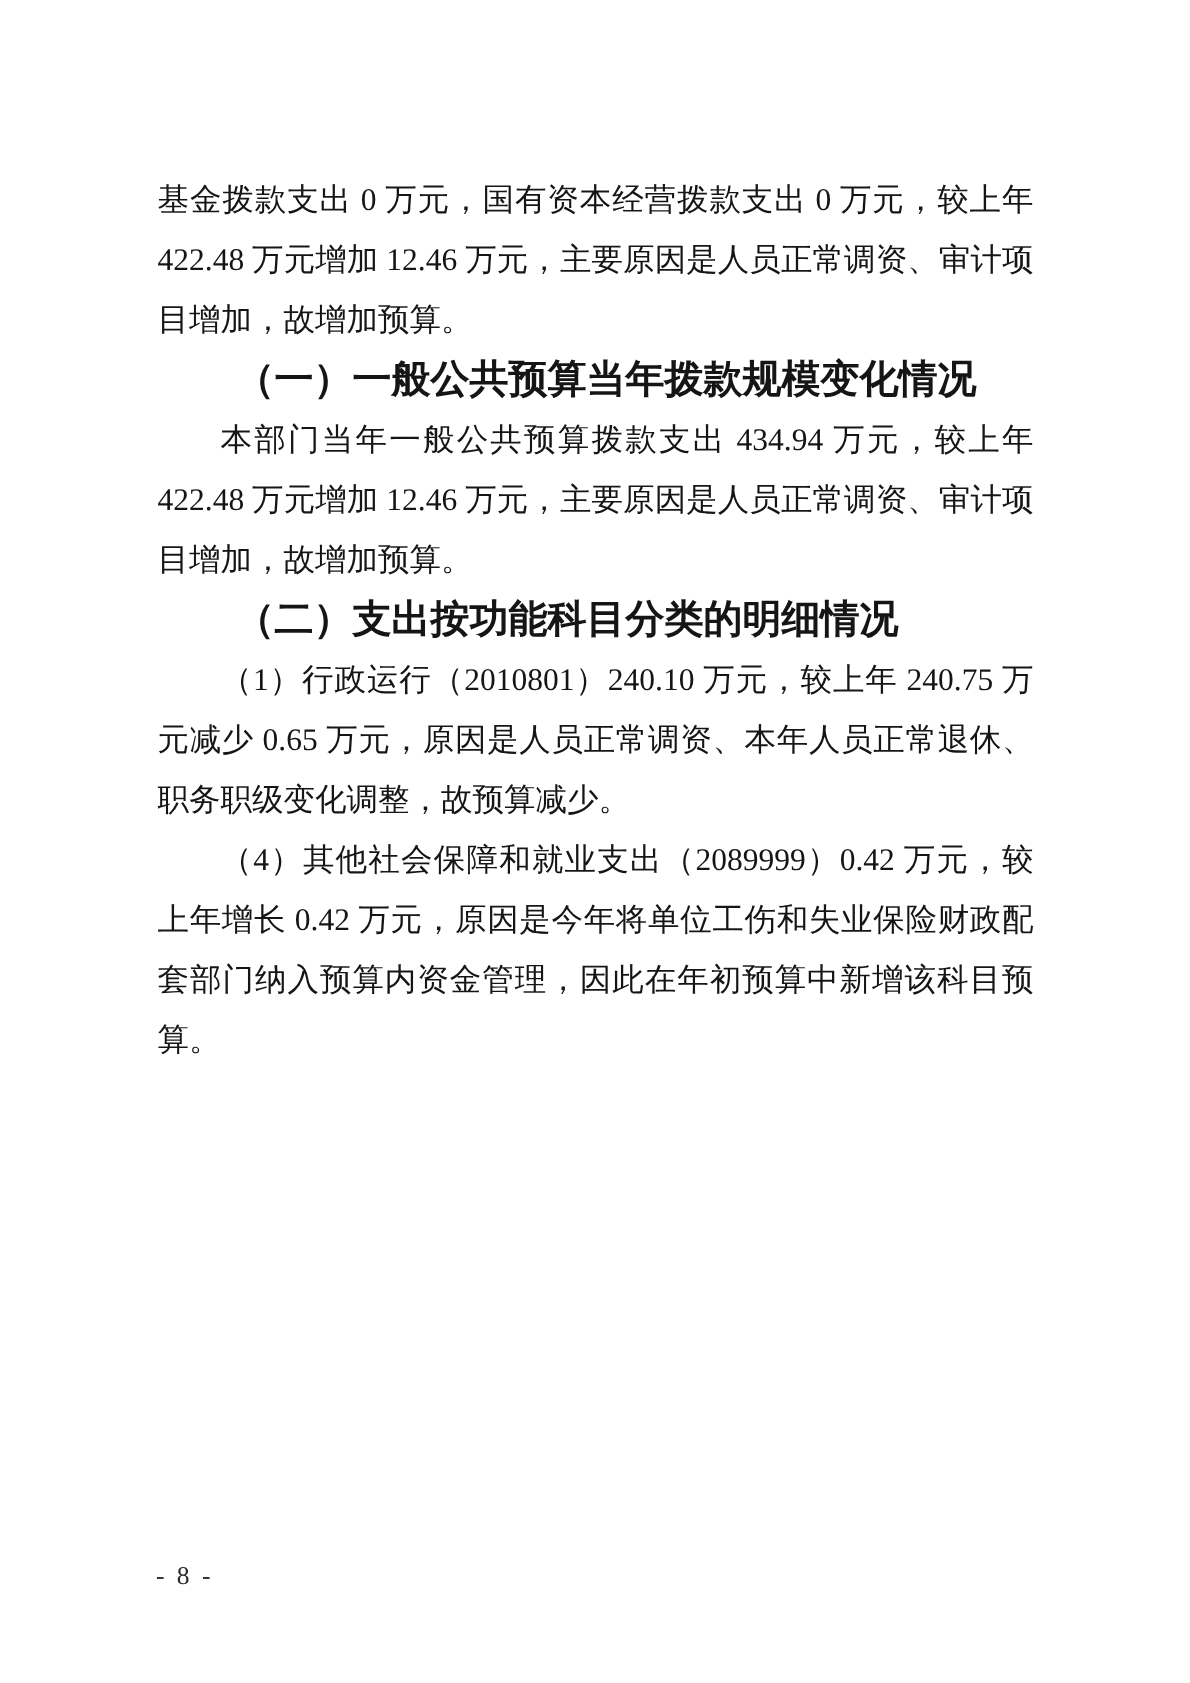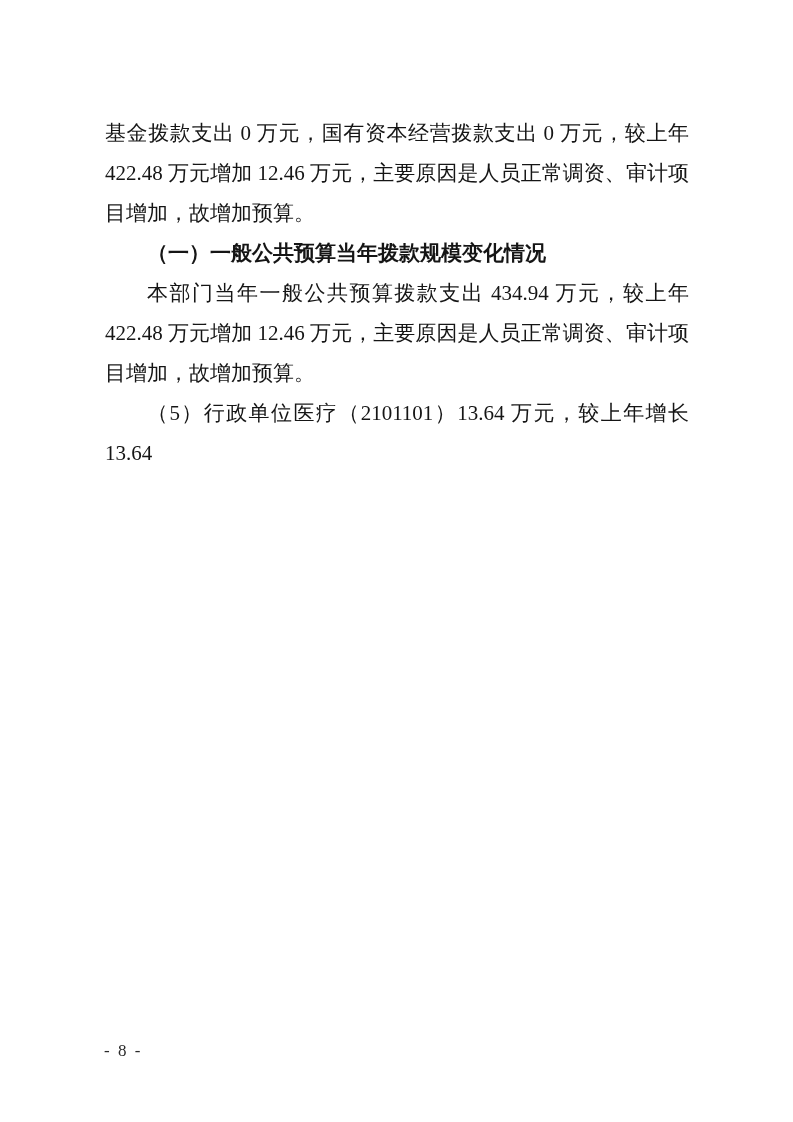--- a/index.html
+++ b/index.html
@@ -36,21 +36,21 @@
     margin: 0;
     font-size: 21px;
     line-height: 40px;
     font-weight: 700;
     font-family: "Liberation Sans", "DejaVu Sans", sans-serif;
     text-indent: 2em;
     text-align: left;
   }
   .heading-kai {
     margin: 0;
-    font-size: 21px;
+    font-size: 26px;
     line-height: 40px;
     font-weight: 700;
     text-indent: 2em;
     text-align: left;
   }
   .page-number {
     position: absolute;
     left: 104px;
     top: 1040px;
     font-size: 17px;
@@ -60,16 +60,18 @@
   }
 </style>
 </head>
 <body>
 
 <div class="page">
   <div class="content">
     <p class="para">基金拨款支出 0 万元，国有资本经营拨款支出 0 万元，较上年 422.48 万元增加 12.46 万元，主要原因是人员正常调资、审计项目增加，故增加预算。</p>
     <p class="heading-kai">（一）一般公共预算当年拨款规模变化情况</p>
     <p class="para indent">本部门当年一般公共预算拨款支出 434.94 万元，较上年 422.48 万元增加 12.46 万元，主要原因是人员正常调资、审计项目增加，故增加预算。</p>
-    <p class="para indent">（5）行政单位医疗（2101101）13.64 万元，较上年增长 13.64</p>
+    <p class="heading-kai">（二）支出按功能科目分类的明细情况</p>
+    <p class="para indent">（1）行政运行（2010801）240.10 万元，较上年 240.75 万元减少 0.65 万元，原因是人员正常调资、本年人员正常退休、职务职级变化调整，故预算减少。</p>
+    <p class="para indent">（4）其他社会保障和就业支出（2089999）0.42 万元，较上年增长 0.42 万元，原因是今年将单位工伤和失业保险财政配套部门纳入预算内资金管理，因此在年初预算中新增该科目预算。</p>
   </div>
   <div class="page-number">- 8 -</div>
 </div>
 
 </body></html>

